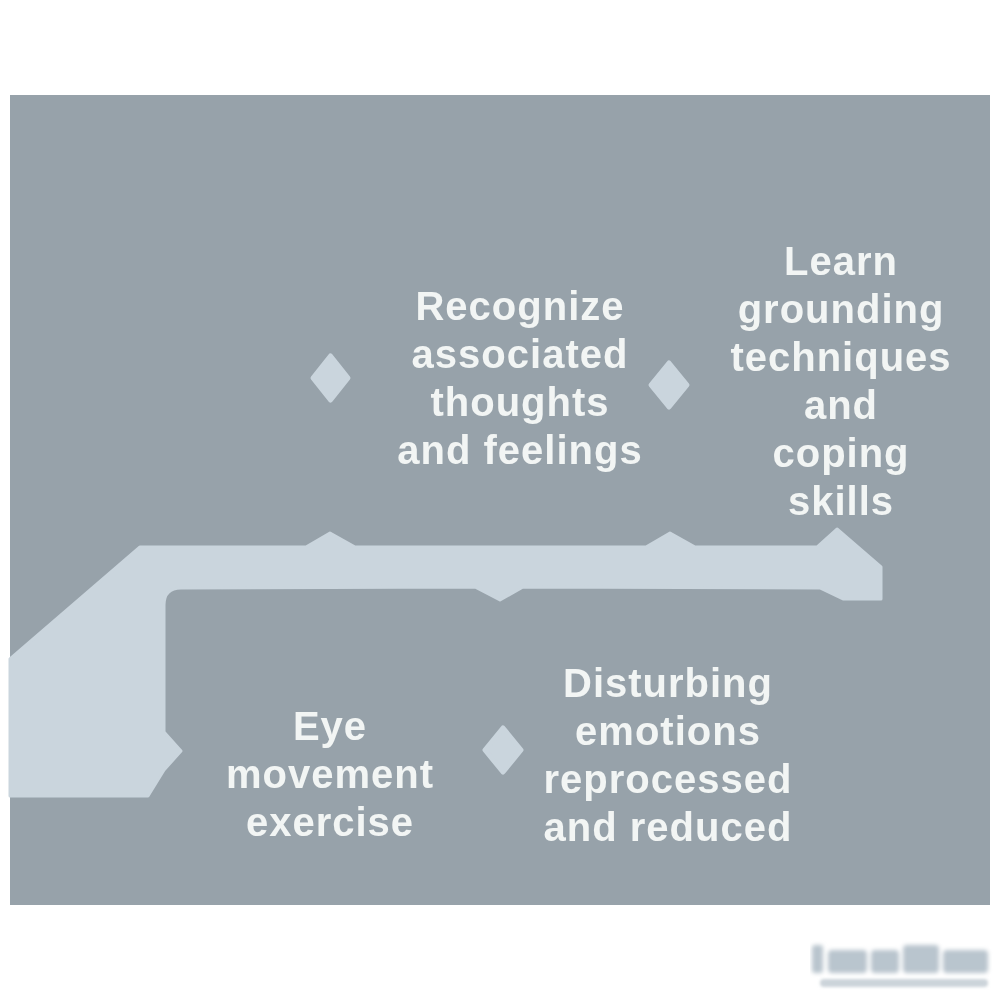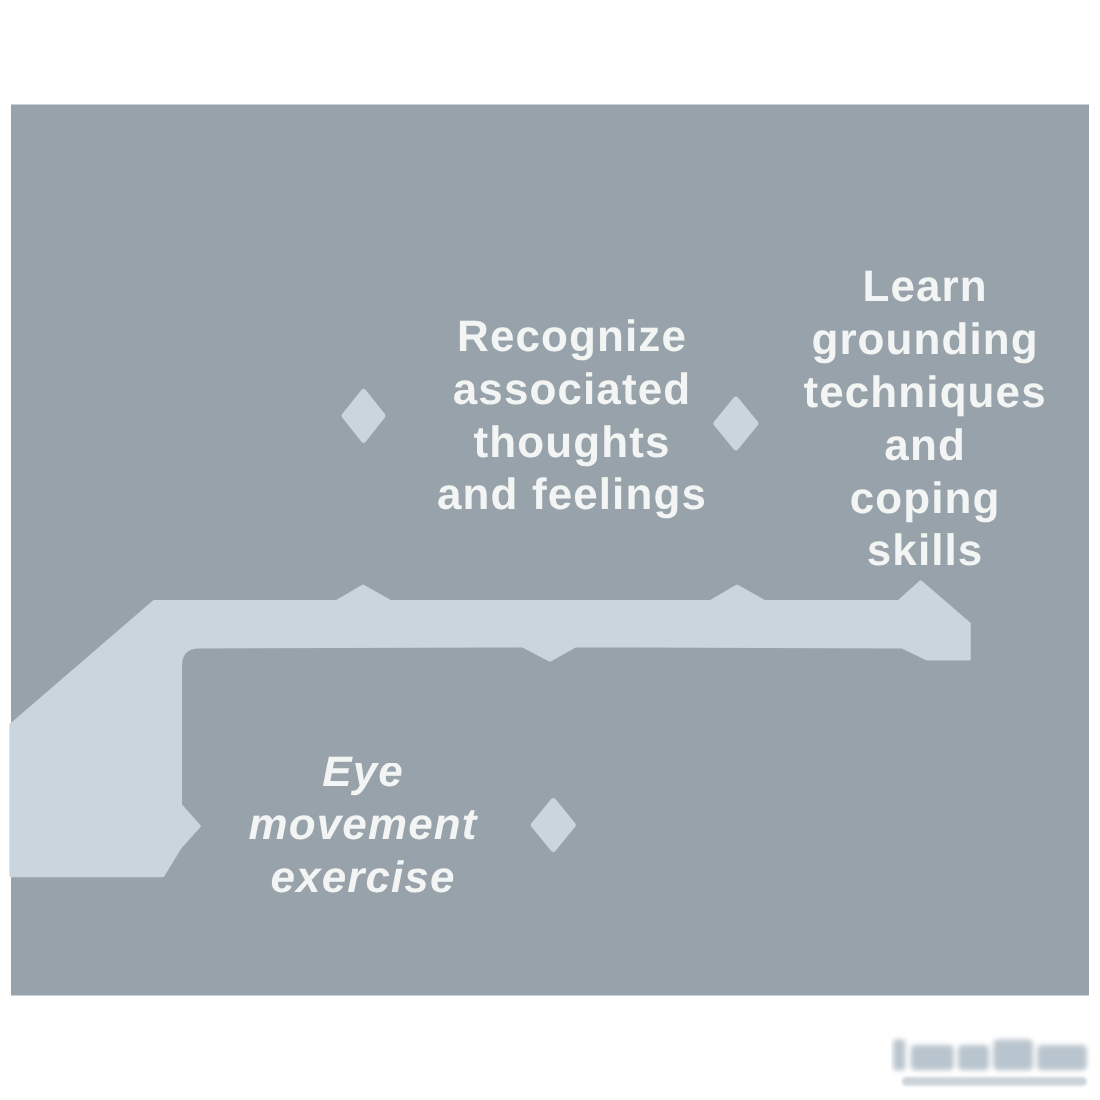--- a/index.html
+++ b/index.html
@@ -20,21 +20,21 @@
   .ribbon{fill:var(--ribbon);stroke:var(--ribbon);stroke-width:3;stroke-linejoin:round;}
   .diamond{fill:var(--ribbon);stroke:var(--ribbon);stroke-width:5;stroke-linejoin:round;}
   .step{
     position:absolute;transform:translate(-50%,-50%);
     color:var(--text);font-weight:700;font-size:40px;line-height:48px;
     letter-spacing:1px;text-align:center;white-space:pre-line;
   }
   .s1{left:161px;top:380px;}
   .s2{left:500px;top:378px;margin-left:20px;}
   .s3{left:841px;top:381px;}
-  .s4{left:330px;top:750px;font-style:italic;}
+  .s4{left:330px;top:774px;}
   .s5{left:668px;top:755px;}
   .watermark{position:absolute;left:810px;top:938px;width:186px;height:52px;}
   .wm-main{fill:var(--watermark);}
   .wm-sub{fill:var(--watermark_sub);}
 </style>
 </head>
 <body>
 
 <div class="canvas">
 
@@ -60,20 +60,24 @@
 thoughts
 and feelings</div>
   <div class="step s3">Learn
 grounding
 techniques
 and coping
 skills</div>
   <div class="step s4">Eye
 movement
 exercise</div>
+  <div class="step s5">Disturbing
+emotions
+reprocessed
+and reduced</div>
 
   <div class="watermark">
     <svg viewBox="0 0 186 52" width="186" height="52" aria-hidden="true">
       <defs>
         <filter id="wblur" x="-20%" y="-40%" width="140%" height="180%">
             <feGaussianBlur stdDeviation="2.2"></feGaussianBlur>
           </filter>
         <filter id="wblur2" x="-20%" y="-80%" width="140%" height="260%">
             <feGaussianBlur stdDeviation="1.5"></feGaussianBlur>
           </filter>

